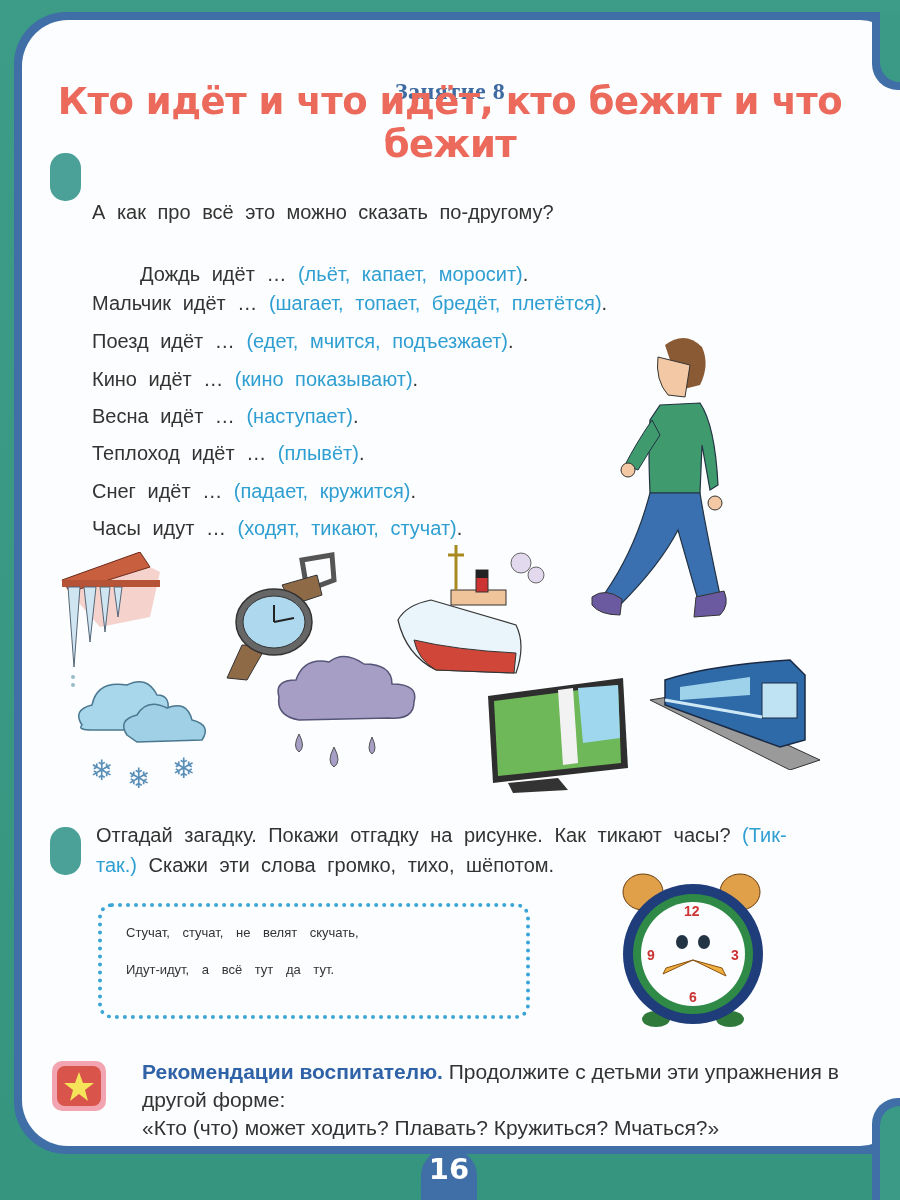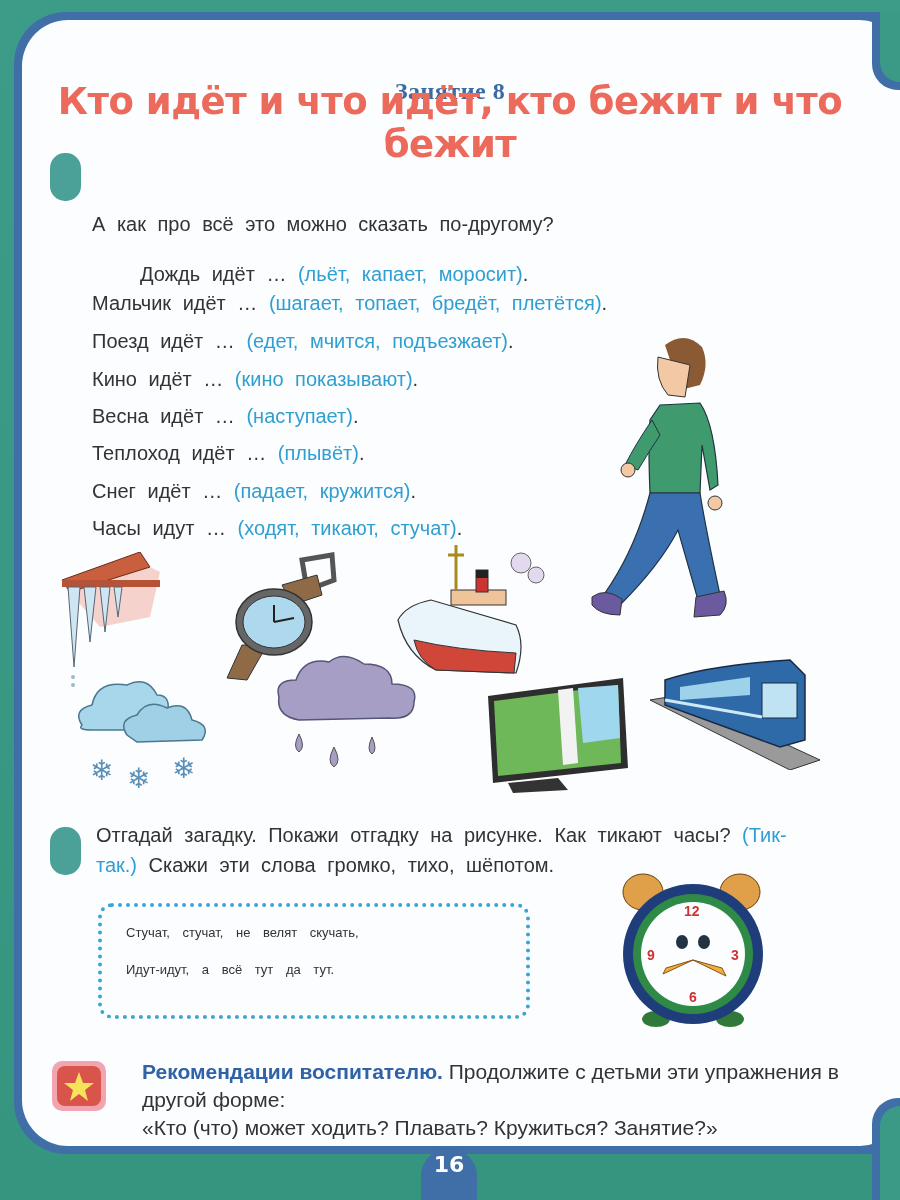--- a/index.html
+++ b/index.html
@@ -22,41 +22,41 @@
 
   .riddle { position:absolute; left:98px; top:903px; width:424px; height:108px; border:4px dotted #3aa5d6; border-radius:14px; }
   .riddle div { position:absolute; left:24px; color:#333; font-size:13px; word-spacing:9px; white-space:nowrap; }
 
   .rec-icon { position:absolute; left:52px; top:1061px; width:54px; height:50px; border-radius:10px; background:#f2a5b0; }
   .rec-icon .inner { position:absolute; left:5px; top:5px; width:44px; height:40px; border-radius:8px; background:#d9544a; }
   .rec-text { position:absolute; left:142px; top:1058px; font-size:21px; line-height:28px; color:#333; width:740px; }
   .rec-head { color:#2f62a6; font-weight:bold; }
 
   .page-tab { position:absolute; left:421px; top:1148px; width:56px; height:52px; background:#3f6fa6; border-radius:28px 28px 0 0; }
-  .page-num { position:absolute; left:421px; top:1152px; width:56px; text-align:center; color:#fff; font-size:22px; font-weight:bold; font-family:"DejaVu Sans", sans-serif; }
+  .page-num { position:absolute; left:421px; top:1152px; width:56px; text-align:center; color:#fff; font-size:29px; font-weight:bold; font-family:"DejaVu Sans", sans-serif; }
   .illus { position:absolute; }
 </style>
 </head>
 <body>
 
 <div class="bg"></div>
 <div class="frame"></div>
 <div class="page"></div>
 <div class="notch-top"></div>
 <div class="notch-top-inner"></div>
 <div class="notch-bot"></div>
 <div class="notch-bot-inner"></div>
 
 <div class="lesson-label">Занятие 8</div>
 <div class="title">Кто идёт и что идёт, кто бежит и что бежит</div>
 
 <div class="marker" style="left:50px;top:153px;"></div>
 <div class="para" style="left:92px;top:146px;">
 </div>
-<div class="line" style="top:209px;">А как про всё это можно сказать по-другому?</div>
+<div class="line" style="top:197px;">А как про всё это можно сказать по-другому?</div>
 
 <div class="line" style="top:259px;margin-left:48px;"><span>Дождь идёт …</span> <span class="ans">(льёт, капает, моросит)</span><span>.</span></div>
 <div class="line" style="top:288px;"><span>Мальчик идёт …</span> <span class="ans">(шагает, топает, бредёт, плетётся)</span><span>.</span></div>
 <div class="line" style="top:326px;"><span>Поезд идёт …</span> <span class="ans">(едет, мчится, подъезжает)</span><span>.</span></div>
 <div class="line" style="top:364px;"><span>Кино идёт …</span> <span class="ans">(кино показывают)</span><span>.</span></div>
 <div class="line" style="top:401px;"><span>Весна идёт …</span> <span class="ans">(наступает)</span><span>.</span></div>
 <div class="line" style="top:438px;"><span>Теплоход идёт …</span> <span class="ans">(плывёт)</span><span>.</span></div>
 <div class="line" style="top:476px;"><span>Снег идёт …</span> <span class="ans">(падает, кружится)</span><span>.</span></div>
 <div class="line" style="top:513px;"><span>Часы идут …</span> <span class="ans">(ходят, тикают, стучат)</span><span>.</span></div>
 
@@ -166,17 +166,17 @@
 
 <div class="rec-icon">
   <div class="inner">
     <svg width="44" height="40" viewBox="0 0 44 40">
         <polygon points="22,6 26,17 37,17 28,24 31,35 22,28 13,35 16,24 7,17 18,17" fill="#f5e35a"></polygon>
       </svg>
   </div>
 </div>
 <div class="rec-text">
   <div><span class="rec-head">Рекомендации воспитателю.</span><span> Продолжите с детьми эти упражнения в другой форме:</span></div>
-  <div>«Кто (что) может ходить? Плавать? Кружиться? Занятие?»</div>
+  <div>«Кто (что) может ходить? Плавать? Кружиться? Мчаться?»</div>
 </div>
 
 <div class="page-tab"></div>
 <div class="page-num">16</div>
 
 </body></html>

